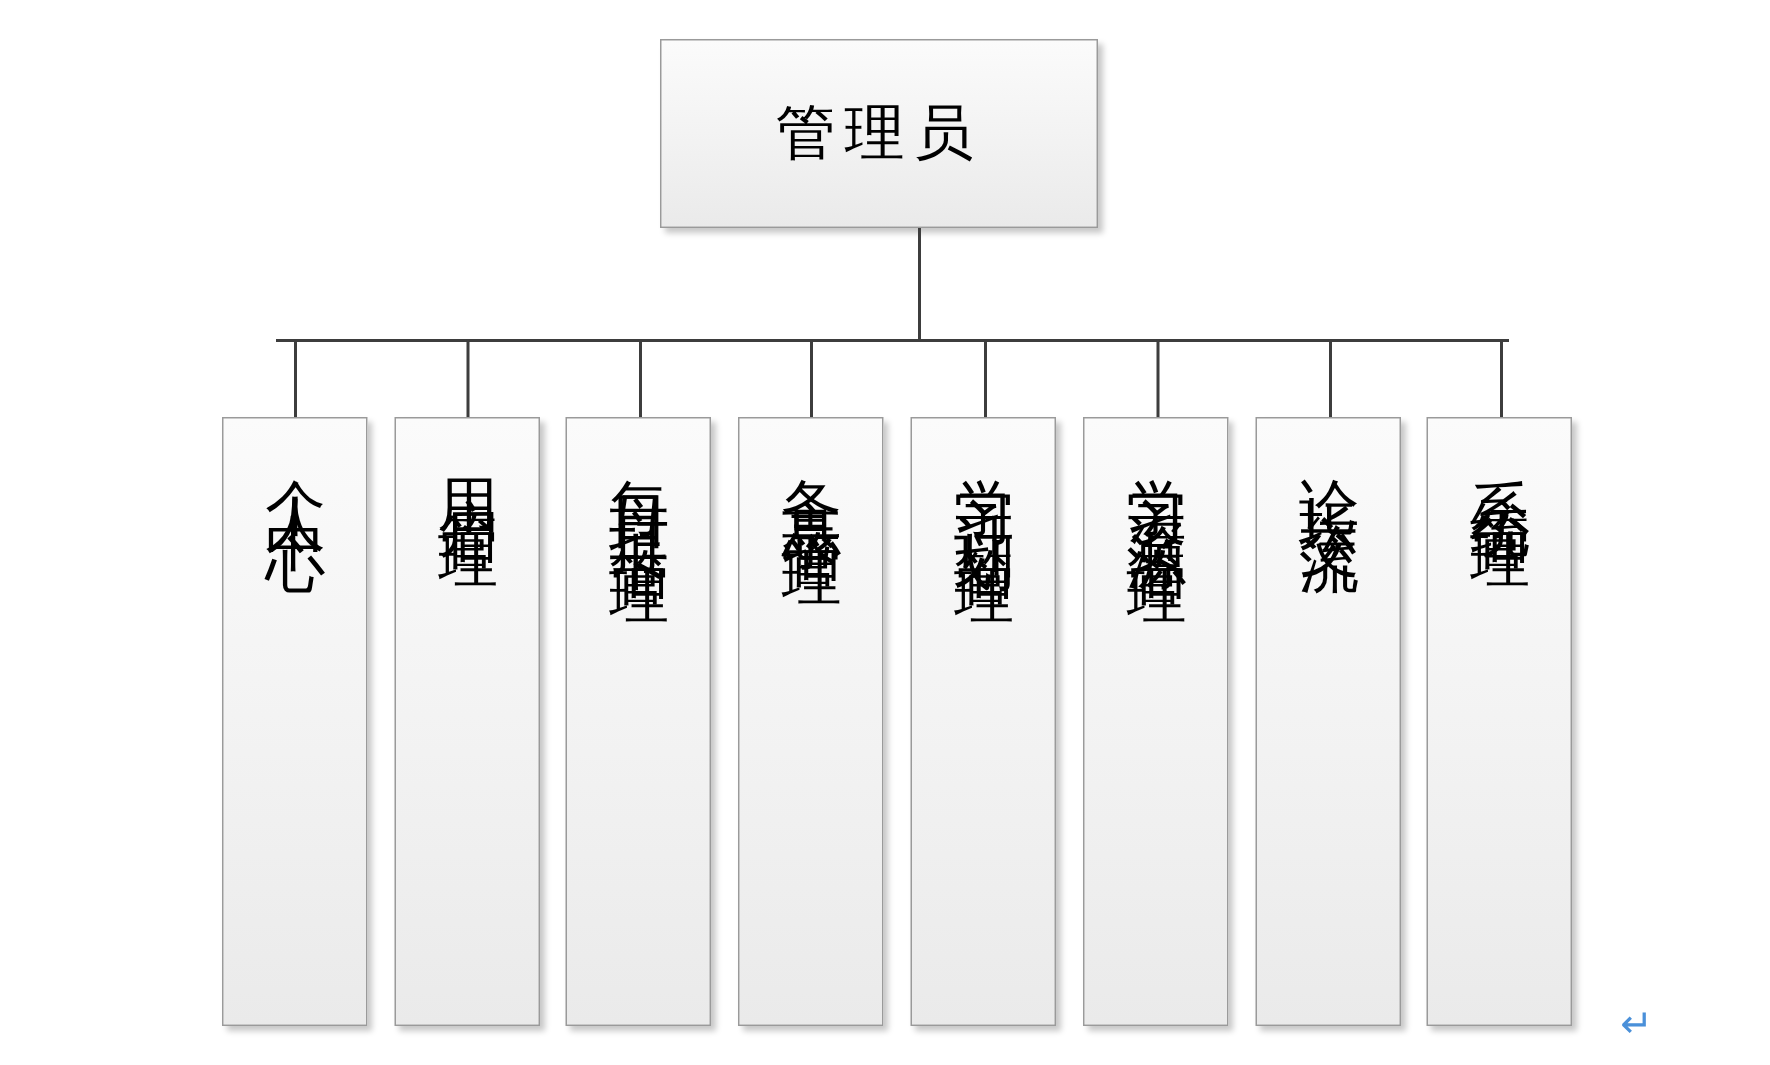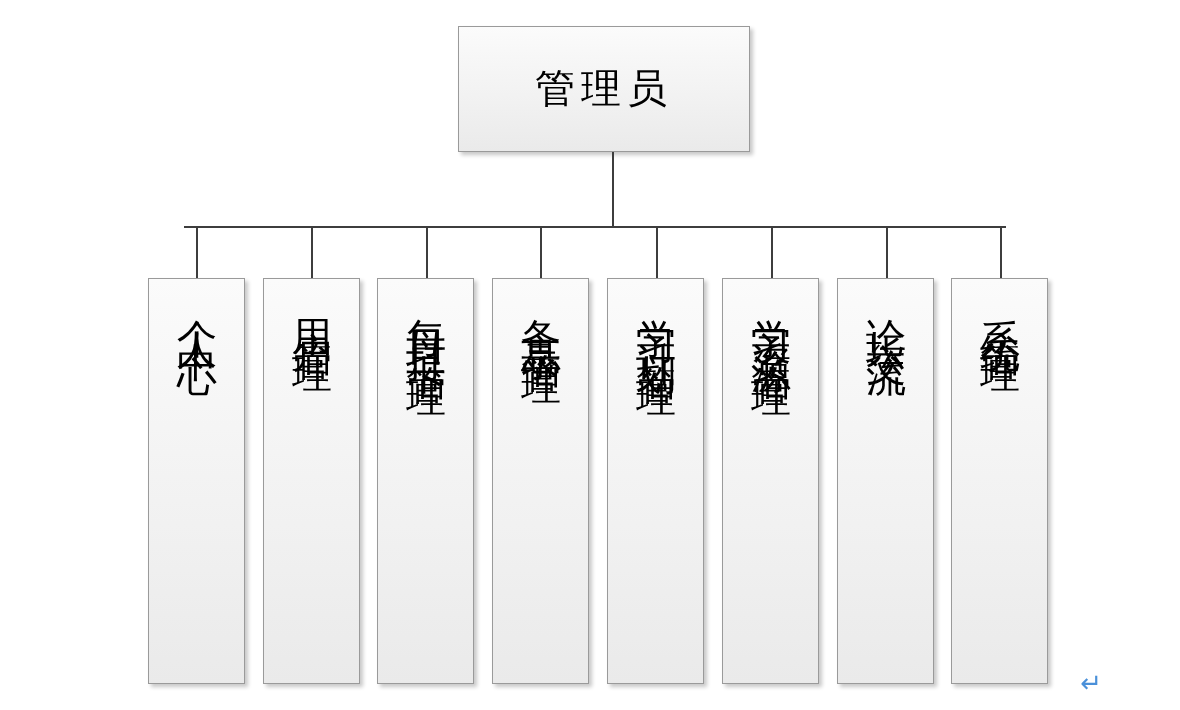--- a/index.html
+++ b/index.html
@@ -23,21 +23,21 @@
   
   .node {
     position: absolute;
     box-sizing: border-box;
     background: linear-gradient(180deg, #fbfbfb 0%, #f2f2f2 55%, #eaeaea 100%);
     border: 1px solid #9a9a9a;
     box-shadow: 3px 3px 4px rgba(0,0,0,0.22);
   }
 
   .root-node {
-    left: 458px;
+    left: 440px;
     top: 26px;
     width: 292px;
     height: 126px;
     display: flex;
     align-items: center;
     justify-content: center;
   }
   .root-label {
     font-size: 40px;
     letter-spacing: 6px;

